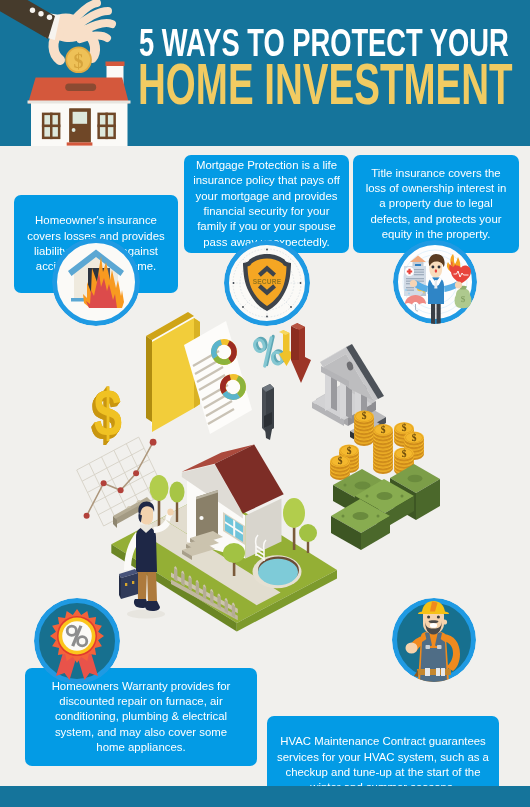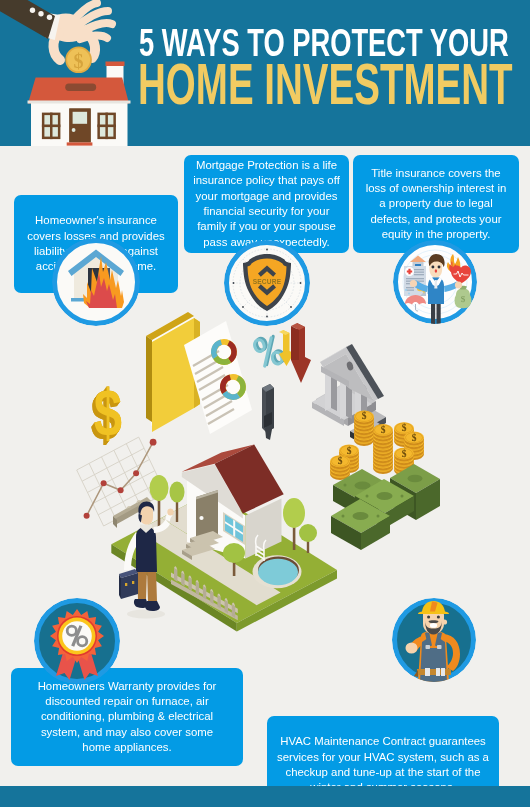--- a/index.html
+++ b/index.html
@@ -709,21 +709,21 @@
         <circle cx="65.5" cy="45" r="3.6" fill="#f6d5b4"></circle>
         <path d="M36.4,23.5 C36.4,18.5 39.2,16 42.8,16 C46.4,16 49.2,18.5 49.2,23.5 L49.2,29 C49.2,34 46.4,37.5 42.8,37.5 C39.2,37.5 36.4,34 36.4,29 Z" fill="#f8ddbd"></path>
         <path d="M36,24.5 C34.8,18.5 38.4,14 43,14 C48.2,14 51.6,17.2 51.6,23 C51.6,25 51.1,26.5 50.6,27 C50,24 48.2,22.2 45,21.6 C41,20.9 38.2,22.4 36.8,26 C36.3,25.7 36.1,25.2 36,24.5 Z" fill="#5a3c22"></path>
         <circle cx="39.9" cy="27" r="1.45" fill="#2c2f36"></circle>
         <circle cx="46" cy="27" r="1.45" fill="#2c2f36"></circle>
         <ellipse cx="42.9" cy="31" rx="1.2" ry="1.7" fill="#e8453c"></ellipse>
       </g>
     </svg>
   </div>
 
-  <div class="infobox" style="left:11px;top:668px;width:232px;height:98px;padding:6px 18px;">
+  <div class="infobox" style="left:25px;top:668px;width:232px;height:98px;padding:6px 18px;">
     <p>Homeowners Warranty provides for discounted repair on furnace, air conditioning, plumbing &amp; electrical system, and may also cover some home appliances.</p>
   </div>
   <div class="infobox" style="left:267px;top:668px;width:232px;height:98px;padding:6px 6px;margin-top:48px;">
     <p>HVAC Maintenance Contract guarantees services for your HVAC system, such as a checkup and tune-up at the start of the winter and summer seasons.</p>
   </div>
 
   <div class="circ" style="left:34px;top:598px;width:86px;height:86px;">
     <svg width="86" height="86" viewBox="0 0 86 86">
       <circle cx="43" cy="43" r="40.5" fill="#17708f" stroke="#1f9ae3" stroke-width="5"></circle>
       <g>

